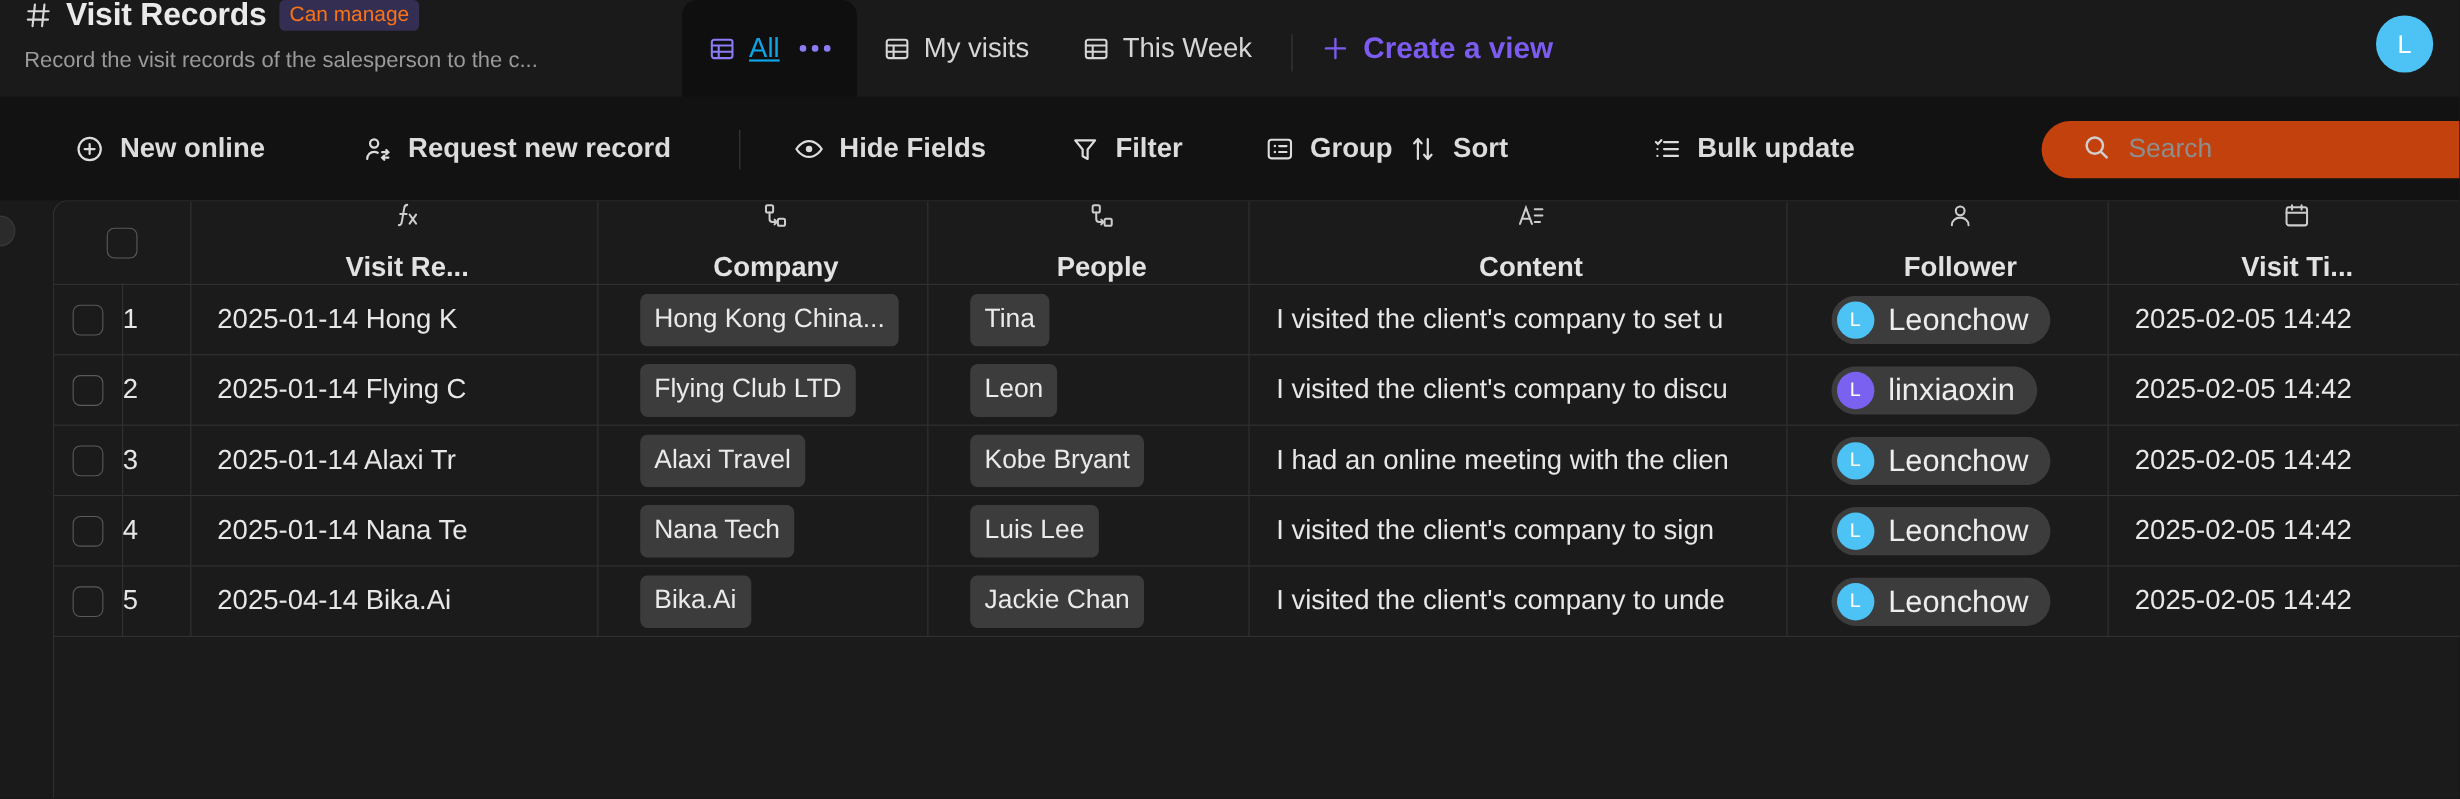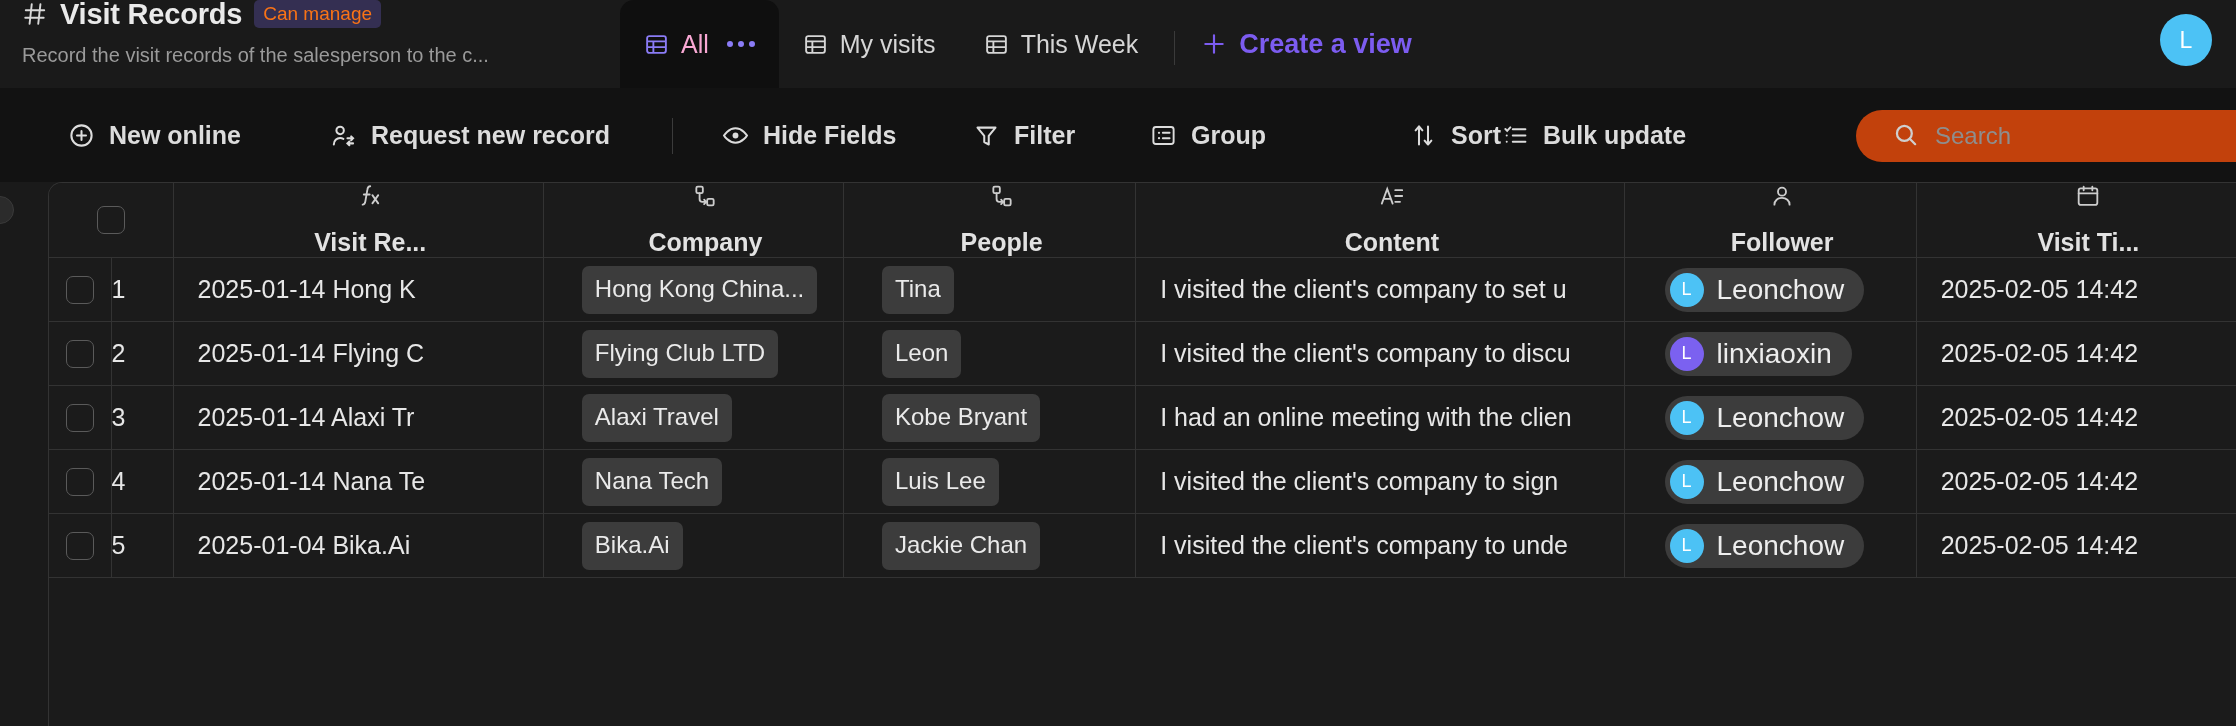--- a/index.html
+++ b/index.html
@@ -38,21 +38,21 @@
   .tabs {
     position: absolute; left: 620px; top: 0; height: 88px;
     display: flex; align-items: flex-end;
   }
   .tab {
     display: flex; align-items: center; gap: 12px;
     height: 88px; padding: 0 24px; cursor: pointer;
     font-size: 25px; color: #d6d6d6; white-space: nowrap;
   }
   .tab.active {
-    background: #0f0f0f; border-radius: 14px 14px 0 0; color: #f9a8d4;
+    background: #0f0f0f; border-radius: 14px 14px 0 0; color: #0ea5e9; text-decoration: underline;
   }
   .tab .tab-ico { width: 25px; height: 25px; display: block; flex: none; }
   .tab.active .tab-ico { color: #8b7cf6; }
   .tab-dots {
     display: flex; gap: 5px; margin-left: 6px; align-items: center;
   }
   .tab-dots i { width: 6px; height: 6px; border-radius: 50%; background: #8b7cf6; display: block; }
   .tab-divider { width: 1px; height: 34px; background: #3a3a3a; margin: 0 12px 23px; }
   .create-view {
     display: flex; align-items: center; gap: 12px; height: 88px;
@@ -282,21 +282,21 @@
       <svg viewBox="0 0 24 24" fill="none" stroke="currentColor" stroke-width="1.7">
         <rect x="3" y="4.5" width="18" height="15" rx="2.2"></rect>
         <circle cx="8" cy="9.6" r="1" fill="currentColor" stroke="none"></circle>
         <circle cx="8" cy="14.4" r="1" fill="currentColor" stroke="none"></circle>
         <path d="M11.4 9.6h6M11.4 14.4h6" stroke-linecap="round"></path>
       </svg>
     </span>
     <span>Group</span>
   </div>
 
-  <div class="tb-item" style="left:1400px">
+  <div class="tb-item" style="left:1270px">
     <span>
       <svg viewBox="0 0 24 24" fill="none" stroke="currentColor" stroke-width="1.8" stroke-linecap="round" stroke-linejoin="round">
         <path d="M8 4v16M8 4 5 7.4M8 4l3 3.4"></path>
         <path d="M16 20V4M16 20l-3-3.4M16 20l3-3.4"></path>
       </svg>
     </span>
     <span>Sort</span>
   </div>
 
   <div class="tb-item" style="left:1492px">
@@ -520,21 +520,21 @@
         <td>
             <div class="cell-date">2025-02-05 14:42</div>
           </td>
       </tr>
       <tr>
         <td>
             <div class="cb"></div>
           </td>
         <td class="idx">5</td>
         <td>
-            <div class="cell-text">2025-01-04 Bika.Ai</div>
+            <div class="cell-text">2025-04-14 Bika.Ai</div>
           </td>
         <td>
             <div class="cell-clip"><span class="chip">Bika.Ai</span></div>
           </td>
         <td>
             <div class="cell-clip"><span class="chip">Jackie Chan</span></div>
           </td>
         <td>
             <div class="cell-text">I visited the client's company to unde</div>
           </td>

